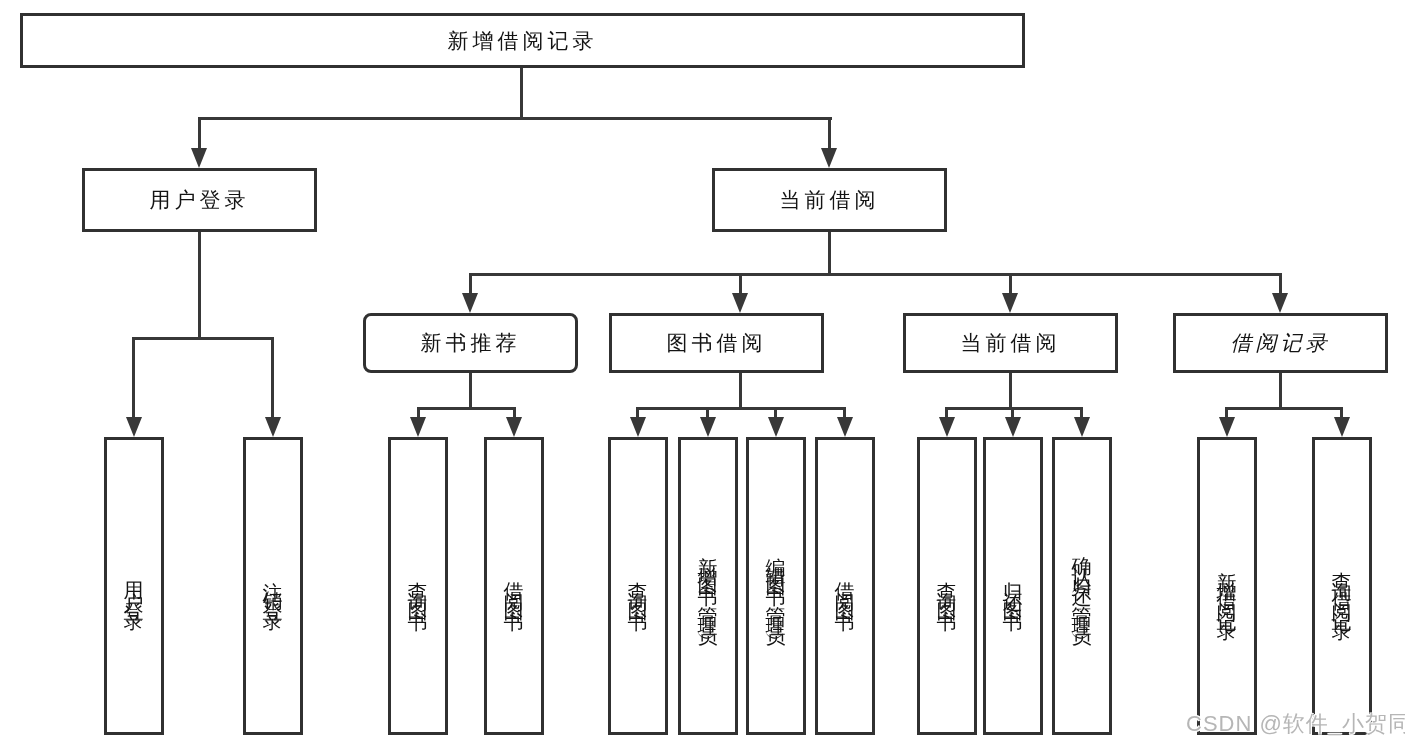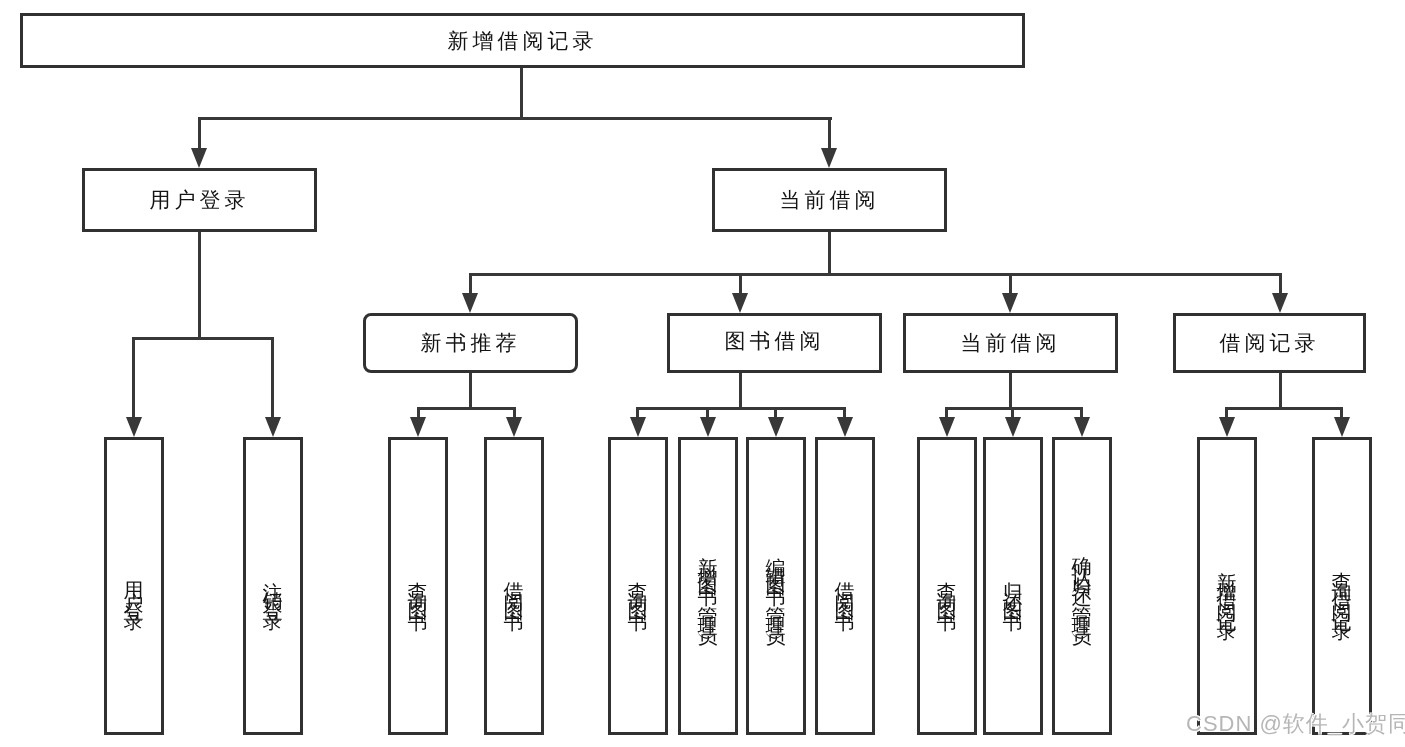--- a/index.html
+++ b/index.html
@@ -31,23 +31,23 @@
 <body>
 
 <div class="stage">
 
   <div class="box" style="left:20px;top:13px;width:1005px;height:55px;">新增借阅记录</div>
 
   <div class="box" style="left:82px;top:168px;width:235px;height:64px;">用户登录</div>
   <div class="box" style="left:712px;top:168px;width:235px;height:64px;">当前借阅</div>
 
   <div class="box" style="left:363px;top:313px;width:215px;height:60px;border-radius:8px;">新书推荐</div>
-  <div class="box" style="left:667px;top:313px;width:215px;height:60px;font-family:Liberation Mono, monospace;">图书借阅</div>
+  <div class="box" style="left:609px;top:313px;width:215px;height:60px;">图书借阅</div>
   <div class="box" style="left:903px;top:313px;width:215px;height:60px;">当前借阅</div>
-  <div class="box" style="left:1173px;top:313px;width:193px;height:60px;">借阅记录</div>
+  <div class="box" style="left:1173px;top:313px;width:215px;height:60px;font-style:italic;">借阅记录</div>
 
   <div class="box v" style="left:104px;top:437px;width:60px;height:298px;">用户登录</div>
   <div class="box v" style="left:243px;top:437px;width:60px;height:298px;">注销登录</div>
 
   <div class="box v" style="left:388px;top:437px;width:60px;height:298px;">查询图书</div>
   <div class="box v" style="left:484px;top:437px;width:60px;height:298px;">借阅图书</div>
 
   <div class="box v" style="left:608px;top:437px;width:60px;height:298px;">查询图书</div>
   <div class="box v" style="left:678px;top:437px;width:60px;height:298px;">新增图书（管理员）</div>
   <div class="box v" style="left:746px;top:437px;width:60px;height:298px;">编辑图书（管理员）</div>

